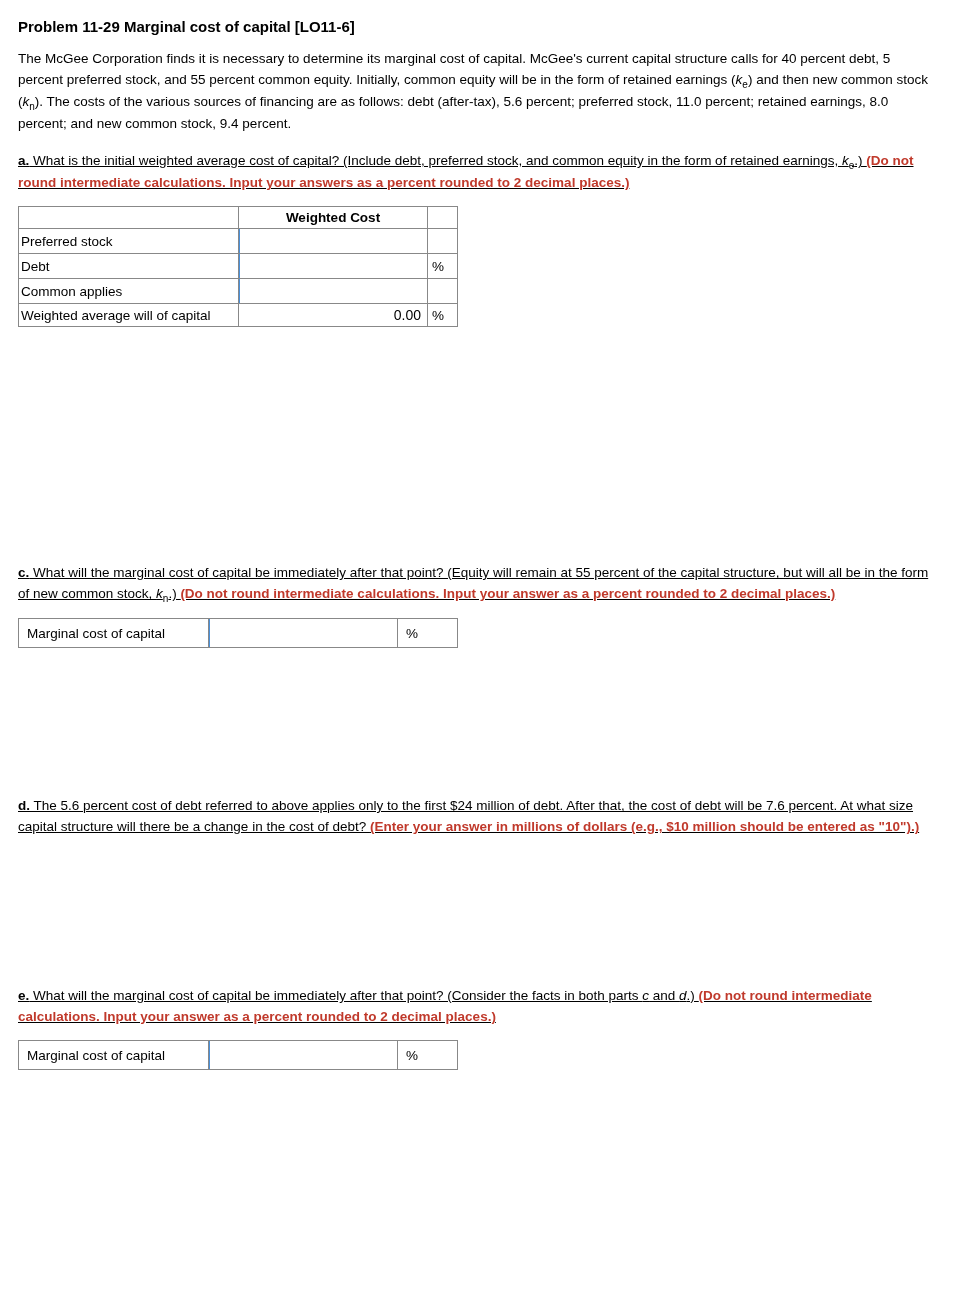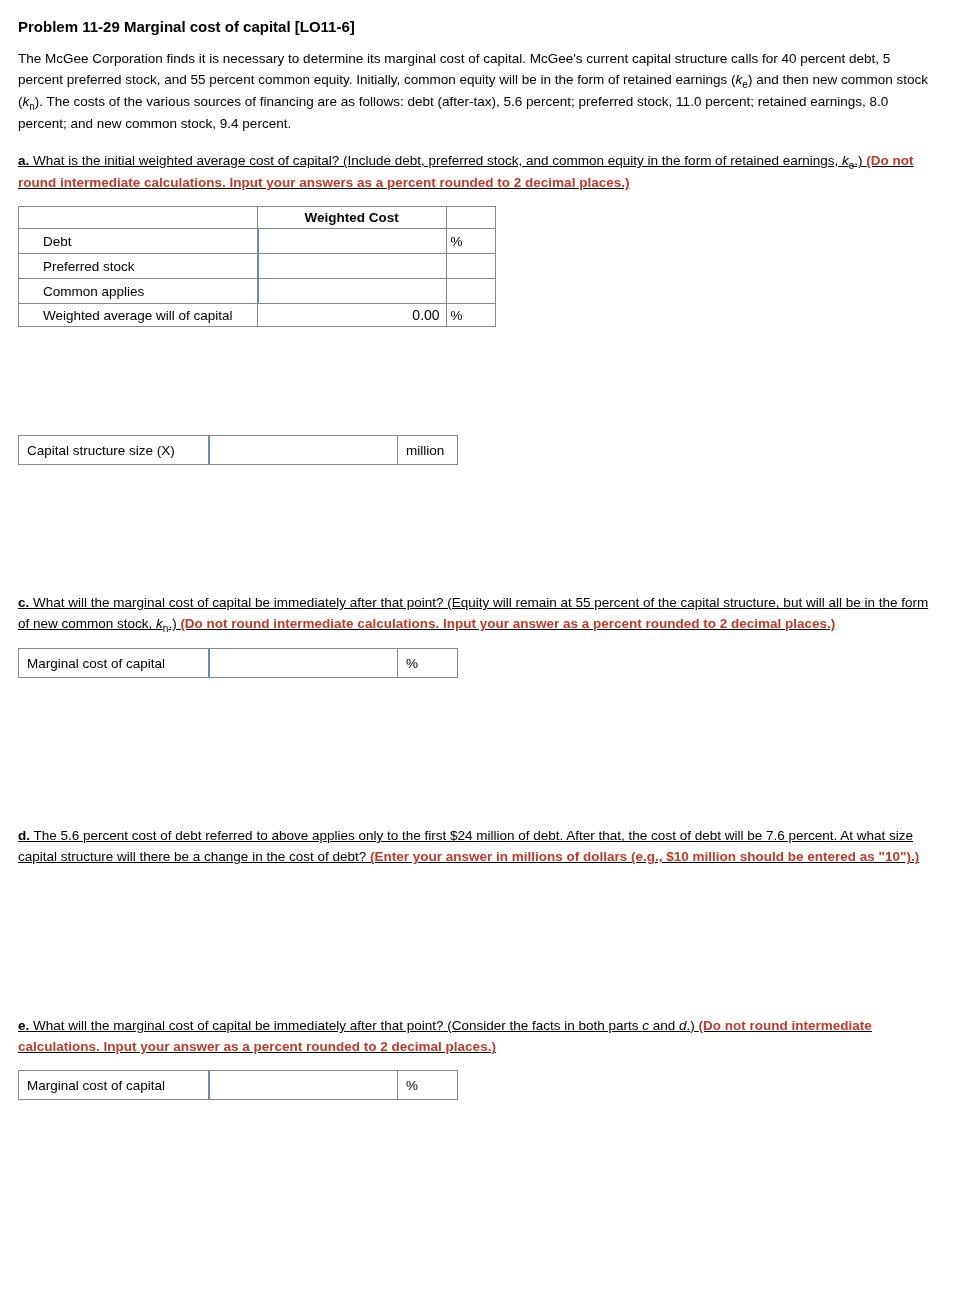--- a/index.html
+++ b/index.html
@@ -35,21 +35,21 @@
       font-weight: bold;
     }
     
     .cost-table {
       border-collapse: collapse;
       margin-bottom: 8px;
       min-width: 380px;
     }
     .cost-table th, .cost-table td {
       border: 1px solid #888;
-      padding: 3px 24px;
+      padding: 3px 2px;
       font-size: 13.5px;
     }
     .cost-table th {
       background: #fff;
       font-weight: bold;
       text-align: center;
     }
     .cost-table td.label-cell {
       min-width: 220px;
     }
@@ -129,32 +129,32 @@
   <table class="cost-table">
     <thead>
       <tr>
         <th style="border:1px solid #888; min-width:220px;"></th>
         <th style="border:1px solid #888; min-width:110px; text-align:center; font-weight:bold;">Weighted Cost</th>
         <th style="border:1px solid #888; width:30px;"></th>
       </tr>
     </thead>
     <tbody>
       <tr>
+        <td class="label-cell">Preferred stock</td>
+        <td class="input-cell">
+          <input type="text" value="" style="">
+        </td>
+        <td class="pct-cell"></td>
+      </tr>
+      <tr>
         <td class="label-cell">Debt</td>
         <td class="input-cell">
           <input type="text" value="" style="">
         </td>
         <td class="pct-cell">%</td>
-      </tr>
-      <tr>
-        <td class="label-cell">Preferred stock</td>
-        <td class="input-cell">
-          <input type="text" value="" style="">
-        </td>
-        <td class="pct-cell"></td>
       </tr>
       <tr>
         <td class="label-cell">Common applies</td>
         <td class="input-cell">
           <input type="text" value="" style="">
         </td>
         <td class="pct-cell"></td>
       </tr>
       <tr>
         <td class="label-cell">Weighted average will of capital</td>
@@ -165,87 +165,76 @@
   </table>
 </div>
 
 <div class="spacer"></div>
 <div class="spacer"></div>
 <div class="spacer"></div>
 <div class="spacer"></div>
 
 <div class="question-block">
 
+</div>
+
+<div class="spacer"></div>
+<div class="spacer"></div>
+<div class="spacer"></div>
+<div class="spacer"></div>
+<div class="spacer"></div>
+
+<div class="question-block">
+  <p class="question-text">
+    <strong>c.</strong> What will the marginal cost of capital be immediately after that point? (Equity will remain at 55 percent of the capital structure, but will all be in the form of new common stock, <em>k</em><sub>n</sub>.) <span class="bold-orange">(Do not round intermediate calculations. Input your answer as a percent rounded to 2 decimal places.)</span>
+  </p>
+
   <table class="single-input-table">
     <tbody>
       <tr>
-        <td class="label-cell">Capital structure size (X)</td>
-        <td class="input-cell">
-          <input type="text" value="" style="">
-        </td>
-        <td class="unit-cell">million</td>
+        <td class="label-cell">Marginal cost of capital</td>
+        <td class="input-cell">
+          <input type="text" value="" style="">
+        </td>
+        <td class="unit-cell">%</td>
       </tr>
     </tbody>
   </table>
 </div>
 
 <div class="spacer"></div>
 <div class="spacer"></div>
 <div class="spacer"></div>
 <div class="spacer"></div>
 <div class="spacer"></div>
-
-<div class="question-block">
-  <p class="question-text">
-    <strong>c.</strong> What will the marginal cost of capital be immediately after that point? (Equity will remain at 55 percent of the capital structure, but will all be in the form of new common stock, <em>k</em><sub>n</sub>.) <span class="bold-orange">(Do not round intermediate calculations. Input your answer as a percent rounded to 2 decimal places.)</span>
+<div class="spacer"></div>
+
+<div class="question-block">
+  <p class="question-text">
+    <strong>d.</strong> The 5.6 percent cost of debt referred to above applies only to the first $24 million of debt. After that, the cost of debt will be 7.6 percent. At what size capital structure will there be a change in the cost of debt? <span class="bold-orange">(Enter your answer in millions of dollars (e.g., $10 million should be entered as "10").)</span>
+  </p>
+
+</div>
+
+<div class="spacer"></div>
+<div class="spacer"></div>
+<div class="spacer"></div>
+<div class="spacer"></div>
+<div class="spacer"></div>
+<div class="spacer"></div>
+
+<div class="question-block">
+  <p class="question-text">
+    <strong>e.</strong> What will the marginal cost of capital be immediately after that point? (Consider the facts in both parts <em>c</em> and <em>d</em>.) <span class="bold-orange">(Do not round intermediate calculations. Input your answer as a percent rounded to 2 decimal places.)</span>
   </p>
 
   <table class="single-input-table">
     <tbody>
       <tr>
         <td class="label-cell">Marginal cost of capital</td>
         <td class="input-cell">
           <input type="text" value="" style="">
         </td>
         <td class="unit-cell">%</td>
       </tr>
     </tbody>
   </table>
 </div>
 
-<div class="spacer"></div>
-<div class="spacer"></div>
-<div class="spacer"></div>
-<div class="spacer"></div>
-<div class="spacer"></div>
-<div class="spacer"></div>
-
-<div class="question-block">
-  <p class="question-text">
-    <strong>d.</strong> The 5.6 percent cost of debt referred to above applies only to the first $24 million of debt. After that, the cost of debt will be 7.6 percent. At what size capital structure will there be a change in the cost of debt? <span class="bold-orange">(Enter your answer in millions of dollars (e.g., $10 million should be entered as "10").)</span>
-  </p>
-
-</div>
-
-<div class="spacer"></div>
-<div class="spacer"></div>
-<div class="spacer"></div>
-<div class="spacer"></div>
-<div class="spacer"></div>
-<div class="spacer"></div>
-
-<div class="question-block">
-  <p class="question-text">
-    <strong>e.</strong> What will the marginal cost of capital be immediately after that point? (Consider the facts in both parts <em>c</em> and <em>d</em>.) <span class="bold-orange">(Do not round intermediate calculations. Input your answer as a percent rounded to 2 decimal places.)</span>
-  </p>
-
-  <table class="single-input-table">
-    <tbody>
-      <tr>
-        <td class="label-cell">Marginal cost of capital</td>
-        <td class="input-cell">
-          <input type="text" value="" style="">
-        </td>
-        <td class="unit-cell">%</td>
-      </tr>
-    </tbody>
-  </table>
-</div>
-
 </body></html>

